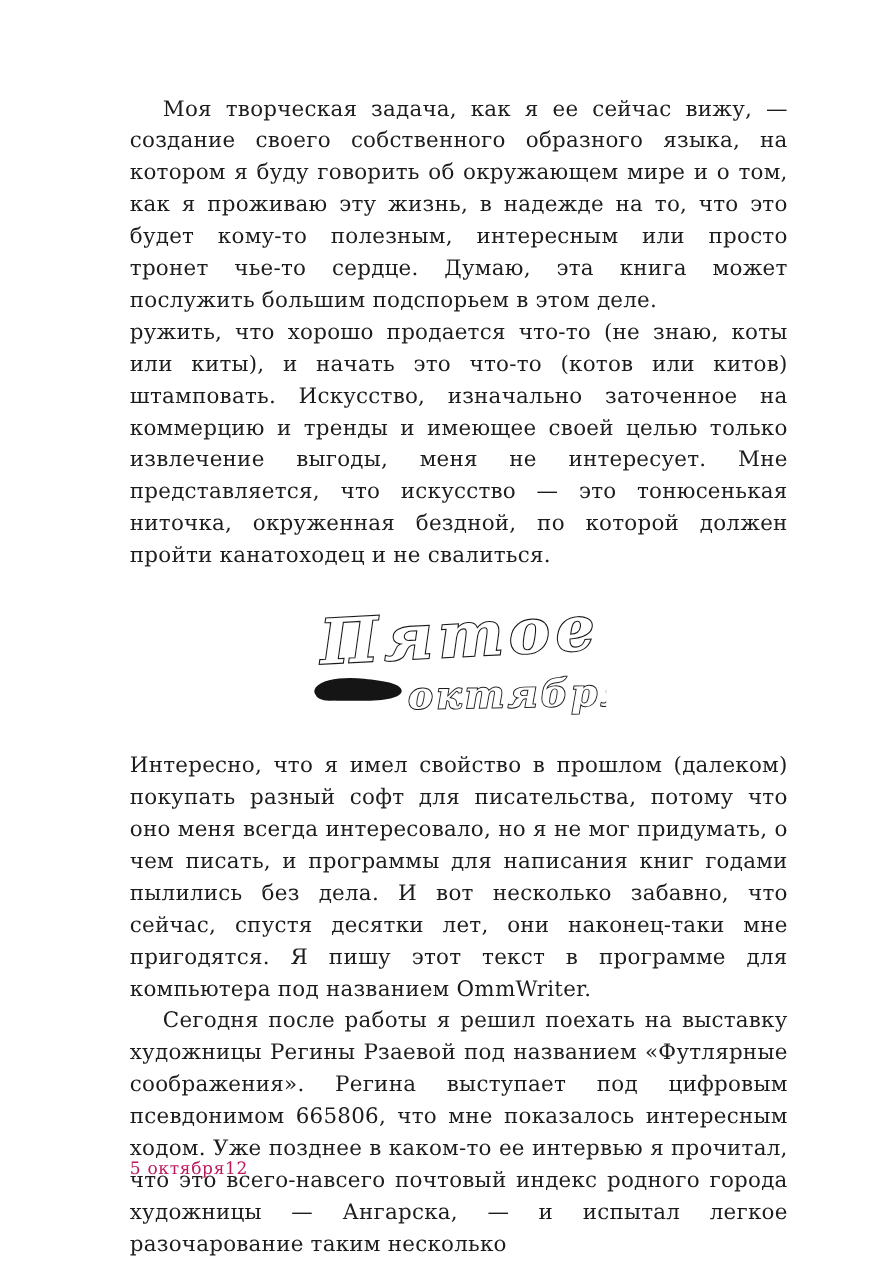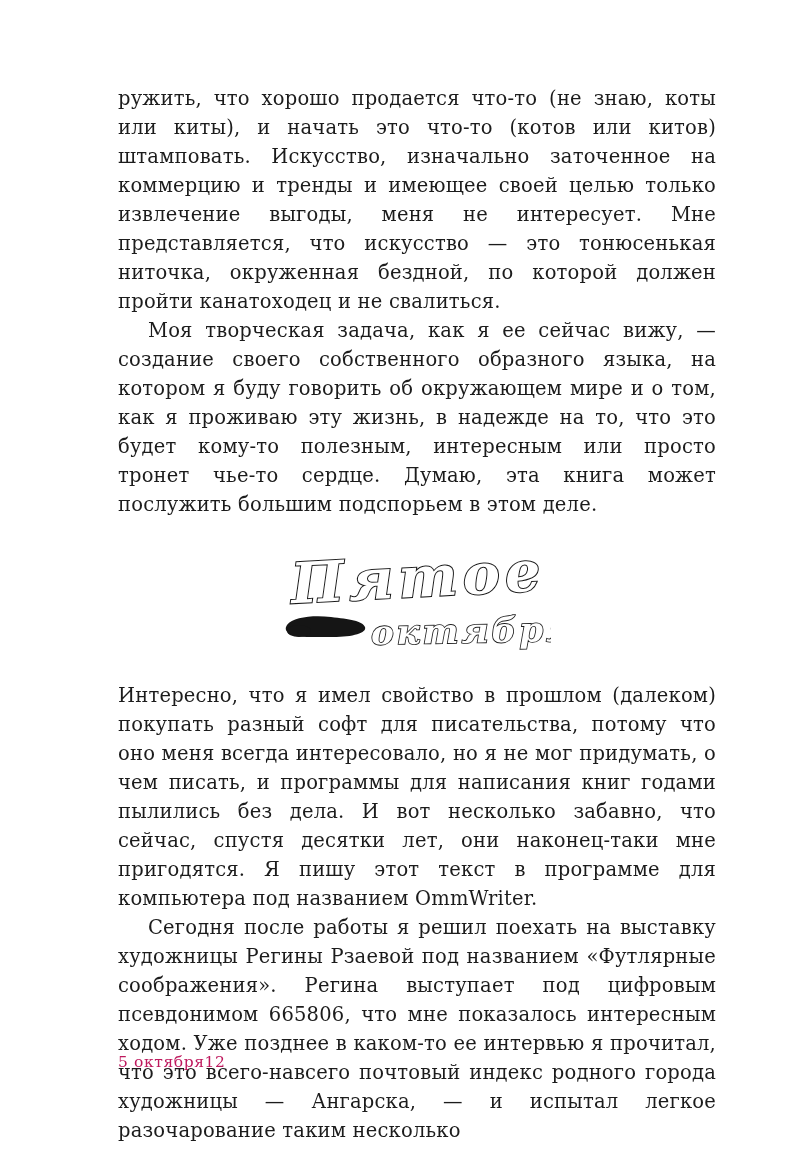--- a/index.html
+++ b/index.html
@@ -83,23 +83,23 @@
       color: #be185d;
     }
   </style>
 </head>
 <body>
 
 <div class="page">
 
   <div class="text-block">
 
+    <p class="para indent">Моя творческая задача, как я ее сейчас вижу, — создание своего собственного образного языка, на котором я буду говорить об окружающем мире и о том, как я проживаю эту жизнь, в надежде на то, что это будет кому-то полезным, интересным или просто тронет чье-то сердце. Думаю, эта книга может послужить большим подспорьем в этом деле.</p>
+
     <p class="para">ружить, что хорошо продается что-то (не знаю, коты или киты), и начать это что-то (котов или китов) штамповать. Искусство, изначально заточенное на коммерцию и тренды и имеющее своей целью только извлечение выгоды, меня не интересует. Мне представляется, что искусство — это тонюсенькая ниточка, окруженная бездной, по которой должен пройти канатоходец и не свалиться.</p>
-
-    <p class="para indent">Моя творческая задача, как я ее сейчас вижу, — создание своего собственного образного языка, на котором я буду говорить об окружающем мире и о том, как я проживаю эту жизнь, в надежде на то, что это будет кому-то полезным, интересным или просто тронет чье-то сердце. Думаю, эта книга может послужить большим подспорьем в этом деле.</p>
 
     <div class="heading-art">
       <svg width="268" height="114" viewBox="0 0 268 114">
 
         <path d="M4,84 C10,76 30,74 48,76 C66,78 80,80 82,86 C84,92 70,96 50,96 C30,96 14,97 7,93 C2,90 2,87 4,84 Z" fill="#151515"></path>
         <ellipse cx="16" cy="90" rx="12" ry="6" fill="#151515"></ellipse>
 
         <g transform="rotate(-3 130 40)">
           <text x="8" y="56" class="hand-word-1">Пятое</text>
         </g>

